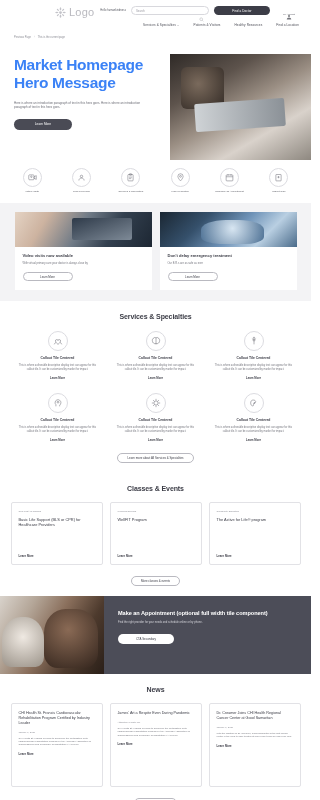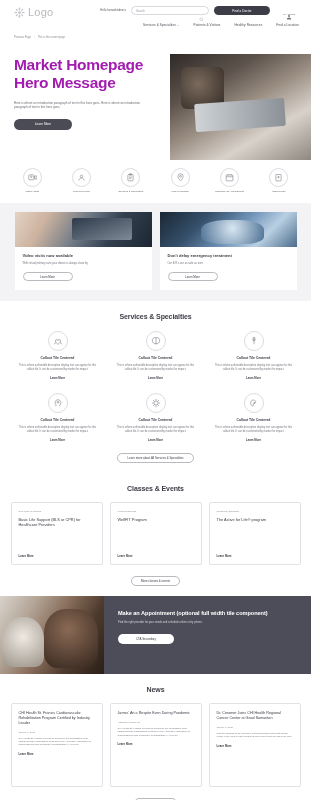--- a/index.html
+++ b/index.html
@@ -6,21 +6,21 @@
   html, body { width: 311px; }
   body {
     font-family: "Liberation Sans", sans-serif;
     background: #ffffff;
     color: #2f3037;
     -webkit-font-smoothing: antialiased;
   }
   .page { width: 311px; overflow: hidden; }
 
   
-  .header { background:#fff; padding: 3px 8px 0 8px; }
+  .header { background:#fff; padding: 3px 8px 0 8px; margin-left: 41px; }
   .hdr-top { display:flex; align-items:center; justify-content:flex-end; gap:5px; height:15px; }
   .logo { position:absolute; left:14px; top:6px; display:flex; align-items:center; gap:3px; }
   .logo-mark { width:11px; height:11px; position:relative; }
   .logo-mark svg { display:block; }
   .logo-text { font-size:11px; color:#b9b9bf; letter-spacing:.2px; }
   .hello { font-size:2.6px; color:#55565f; letter-spacing:.05px; white-space:nowrap; }
   .search-box {
     width:78px; height:9px; border:0.6px solid #d8d8dd; border-radius:6px;
     display:flex; align-items:center; padding:0 4px; justify-content:space-between;
   }
@@ -40,21 +40,21 @@
 
   
   .crumb { padding:3px 14px 3px 14px; display:flex; gap:3px; align-items:center; }
   .crumb span { font-size:2.6px; color:#8a8b93; }
   .crumb .sep { color:#bdbdc4; }
 
   
   .hero { position:relative; display:flex; padding:0 0 0 0; height:118px; }
   .hero-left { width:170px; padding:14px 16px 0 14px; }
   .hero-title {
-    font-size:15.5px; line-height:18px; font-weight:700; color:#a21caf;
+    font-size:15.5px; line-height:18px; font-weight:700; color:#3b82f6;
     letter-spacing:-0.3px;
   }
   .hero-p { font-size:3px; line-height:4.4px; color:#6c6d76; margin-top:9px; width:128px; }
   .btn-pill-dark {
     margin-top:9px; width:58px; height:11px; border-radius:7px; background:#4a4b55;
     color:#fff; font-size:3.2px; display:flex; align-items:center; justify-content:center;
   }
   .hero-img { position:absolute; right:0; top:12px; width:141px; height:106px; overflow:hidden; }
 
   

